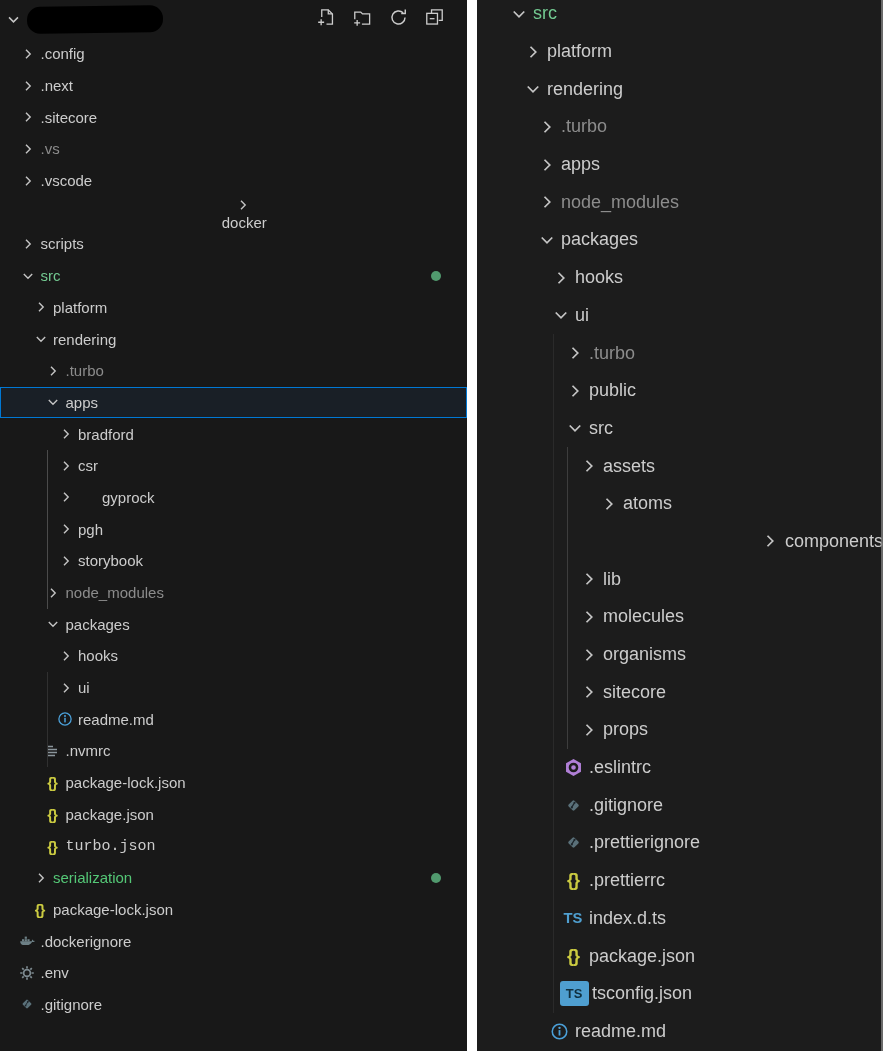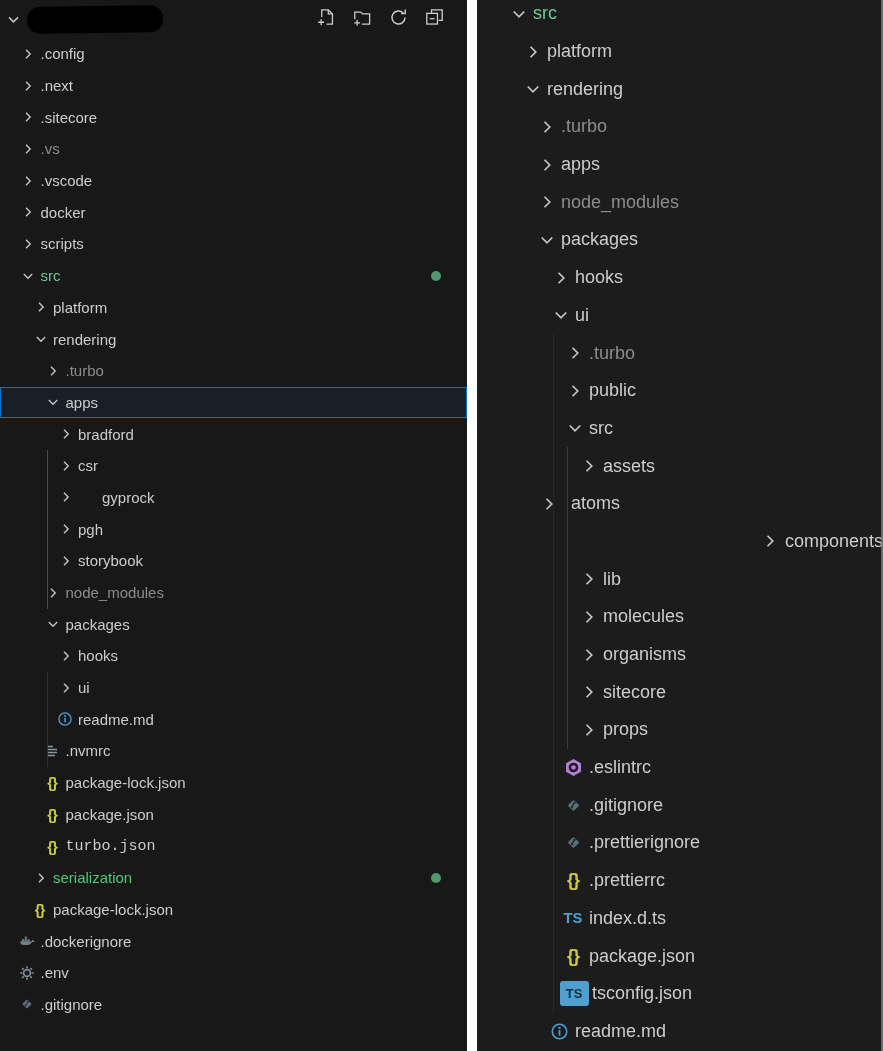--- a/index.html
+++ b/index.html
@@ -115,21 +115,21 @@
           <span class="lbl" style="color: rgb(140, 140, 140);">.vs</span>
         </div>
         <div class="row" style="padding-left: 18.5px;">
           <span class="twisty">
             <svg width="16" height="16" viewBox="0 0 16 16" fill="none">
               <path d="M6 3.8l4.2 4.2L6 12.2" stroke="#c5c5c5" stroke-width="1.4"></path>
             </svg>
           </span>
           <span class="lbl" style="color: rgb(204, 204, 204);">.vscode</span>
         </div>
-        <div class="row" style="padding-left: 18.5px;">
+        <div class="row" style="padding-left: 18.5px; flex-direction: column;">
           <span class="twisty">
             <svg width="16" height="16" viewBox="0 0 16 16" fill="none">
               <path d="M6 3.8l4.2 4.2L6 12.2" stroke="#c5c5c5" stroke-width="1.4"></path>
             </svg>
           </span>
           <span class="lbl" style="color: rgb(204, 204, 204);">docker</span>
         </div>
         <div class="row" style="padding-left: 18.5px;">
           <span class="twisty">
             <svg width="16" height="16" viewBox="0 0 16 16" fill="none">
@@ -436,21 +436,21 @@
           <span class="lbl" style="color: rgb(204, 204, 204);">src</span>
         </div>
         <div class="row" style="padding-left: 100px;">
           <span class="twisty">
             <svg width="20" height="20" viewBox="0 0 16 16" fill="none">
               <path d="M6 3.8l4.2 4.2L6 12.2" stroke="#c5c5c5" stroke-width="1.4"></path>
             </svg>
           </span>
           <span class="lbl" style="color: rgb(204, 204, 204);">assets</span>
         </div>
-        <div class="row" style="padding-left: 60px; gap: 8px;">
+        <div class="row" style="padding-left: 120px;">
           <span class="twisty">
             <svg width="20" height="20" viewBox="0 0 16 16" fill="none">
               <path d="M6 3.8l4.2 4.2L6 12.2" stroke="#c5c5c5" stroke-width="1.4"></path>
             </svg>
           </span>
           <span class="lbl" style="color: rgb(204, 204, 204);">atoms</span>
         </div>
         <div class="row" style="padding-left: 100px; justify-content: flex-end;">
           <span class="twisty">
             <svg width="20" height="20" viewBox="0 0 16 16" fill="none">

